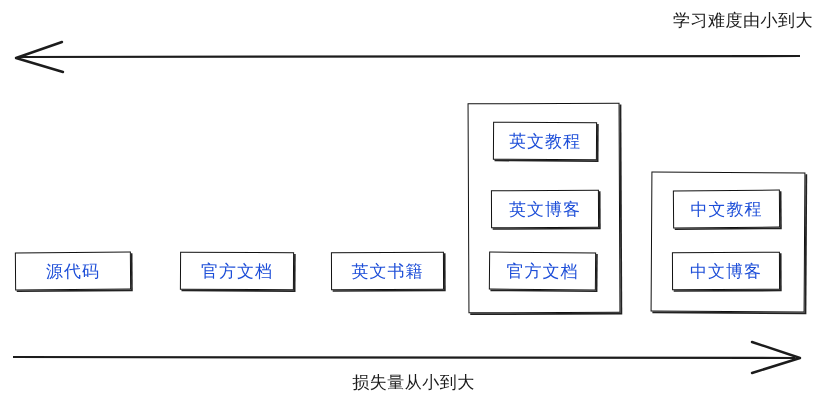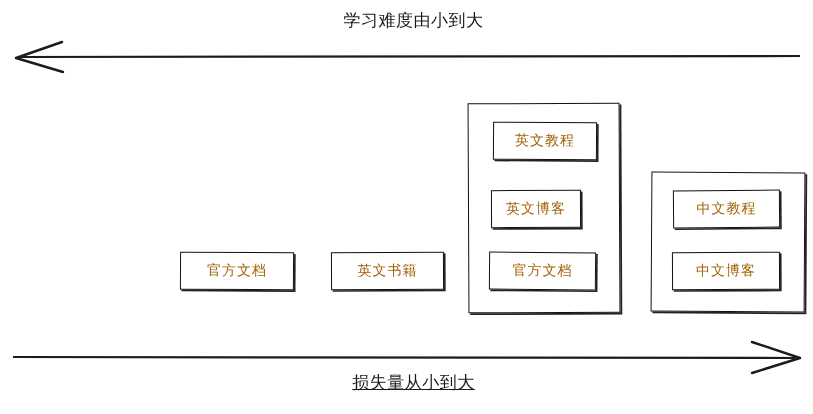--- a/index.html
+++ b/index.html
@@ -24,47 +24,47 @@
     white-space: nowrap;
     letter-spacing: 0.5px;
     text-align: center;
     line-height: 1;
   }
   #top-label {
     left: 0;
     right: 0;
     top: 12px;
     padding-left: 14px;
+    text-align: right;
   }
   #bottom-label {
     left: 0;
     right: 0;
     top: 374px;
     padding-left: 14px;
-    text-decoration: underline;
   }
   .axis-svg {
     position: absolute;
     left: 0;
     top: 0;
     width: 813px;
     height: 414px;
     pointer-events: none;
   }
   .node-box {
     position: absolute;
     box-sizing: border-box;
     background: #ffffff;
     border: 1.6px solid #111111;
     box-shadow: 1.6px 1.6px 0 #222222;
     display: flex;
     align-items: center;
     justify-content: center;
-    font-size: 14px;
-    color: #a16207;
+    font-size: 17px;
+    color: #1d4ed8;
     white-space: nowrap;
     letter-spacing: 1px;
   }
   .group-box {
     position: absolute;
     box-sizing: border-box;
     background: #ffffff;
     border: 1.8px solid #111111;
     box-shadow: 1.8px 1.8px 0 #222222;
   }
@@ -84,36 +84,39 @@
     <g>
       <line x1="800" y1="56" x2="20" y2="57" stroke="#1c1c1c" stroke-width="2.2"></line>
       <polyline points="62,42 16,58 63,72" fill="none" stroke="#1c1c1c" stroke-width="2.4" stroke-linejoin="round" stroke-linecap="round"></polyline>
     </g>
     <g>
       <line x1="13" y1="357" x2="795" y2="358" stroke="#1c1c1c" stroke-width="2.2"></line>
       <polyline points="752,342 800,358 752,373" fill="none" stroke="#1c1c1c" stroke-width="2.4" stroke-linejoin="round" stroke-linecap="round"></polyline>
     </g>
   </svg>
 
+  <div class="node-box tilt-a" style="left:15px; top:252px; width:116px; height:38px;">
+    <span>源代码</span>
+  </div>
 
   <div class="node-box tilt-b" style="left:180px; top:252px; width:114px; height:38px;">
     <span>官方文档</span>
   </div>
 
   <div class="node-box tilt-c" style="left:331px; top:252px; width:113px; height:38px;">
     <span>英文书籍</span>
   </div>
 
   <div class="group-box tilt-c" style="left:468px; top:103px; width:152px; height:210px;"></div>
 
   <div class="node-box tilt-b" style="left:493px; top:122px; width:104px; height:38px;">
     <span>英文教程</span>
   </div>
 
-  <div class="node-box tilt-c" style="left:491px; top:190px; width:90px; height:38px;">
+  <div class="node-box tilt-c" style="left:491px; top:190px; width:108px; height:38px;">
     <span>英文博客</span>
   </div>
 
   <div class="node-box tilt-d" style="left:489px; top:252px; width:107px; height:38px;">
     <span>官方文档</span>
   </div>
 
   <div class="group-box tilt-b" style="left:651px; top:172px; width:154px; height:140px;"></div>
 
   <div class="node-box tilt-a" style="left:673px; top:190px; width:107px; height:38px;">

